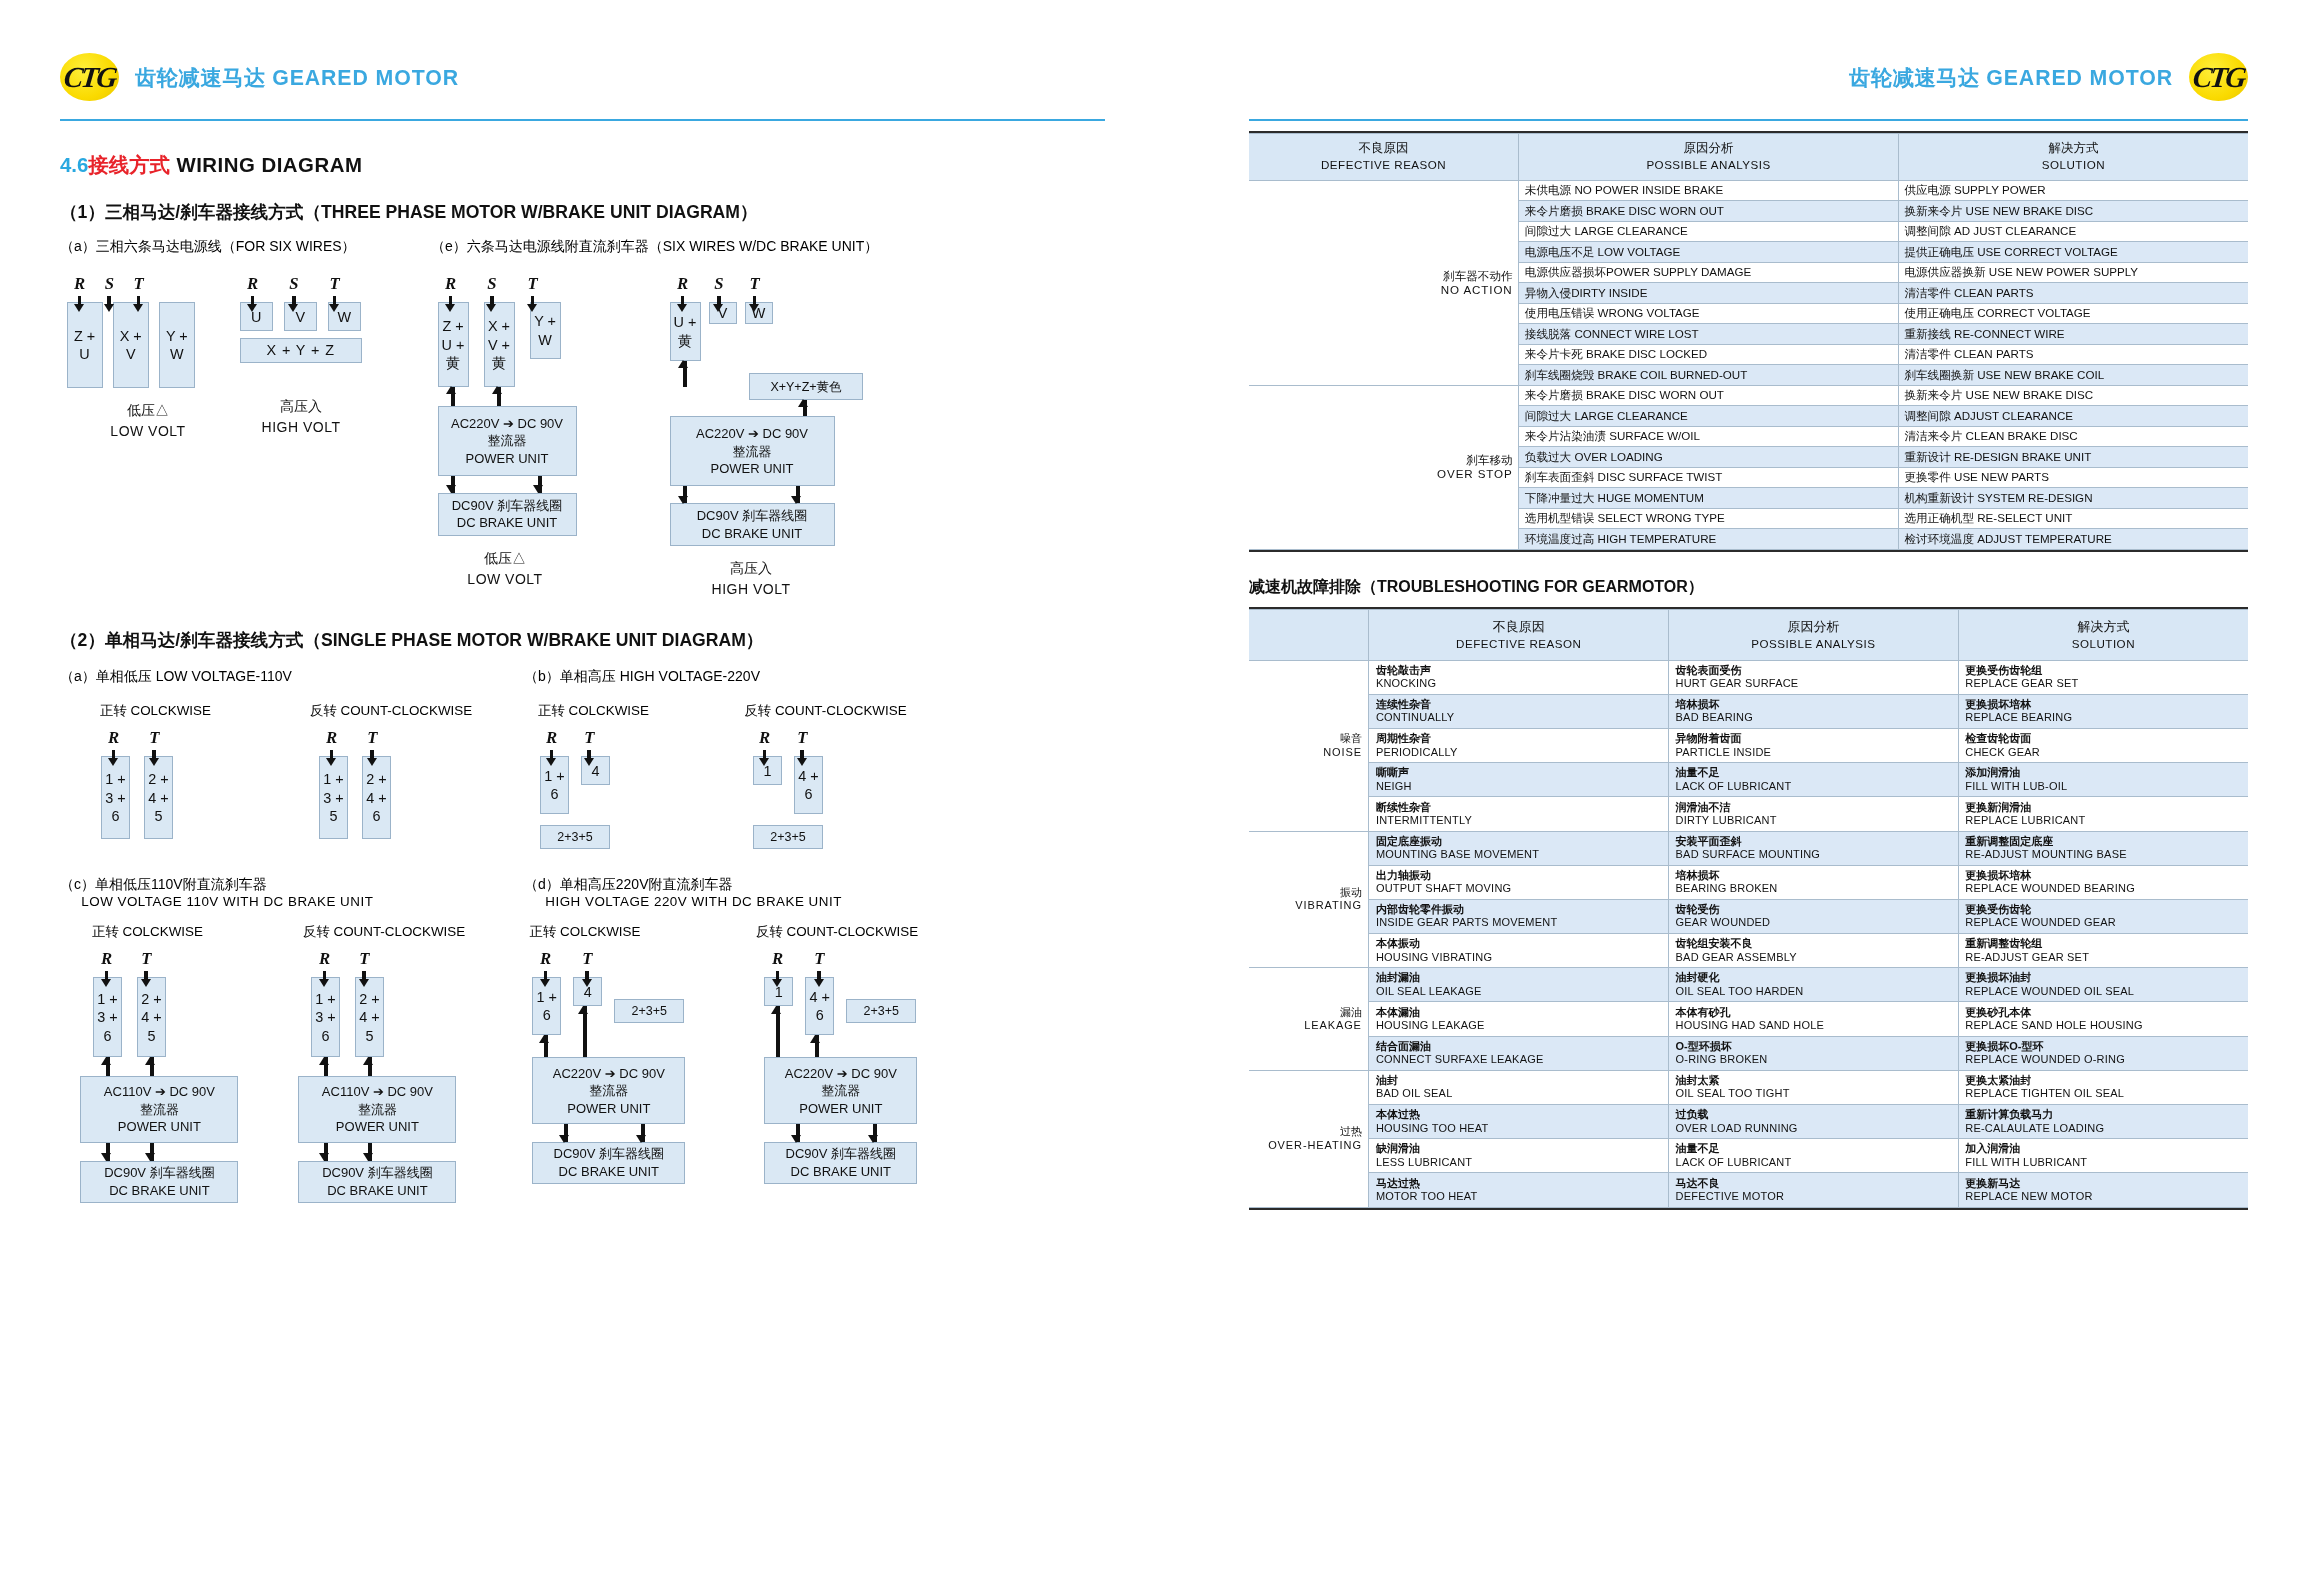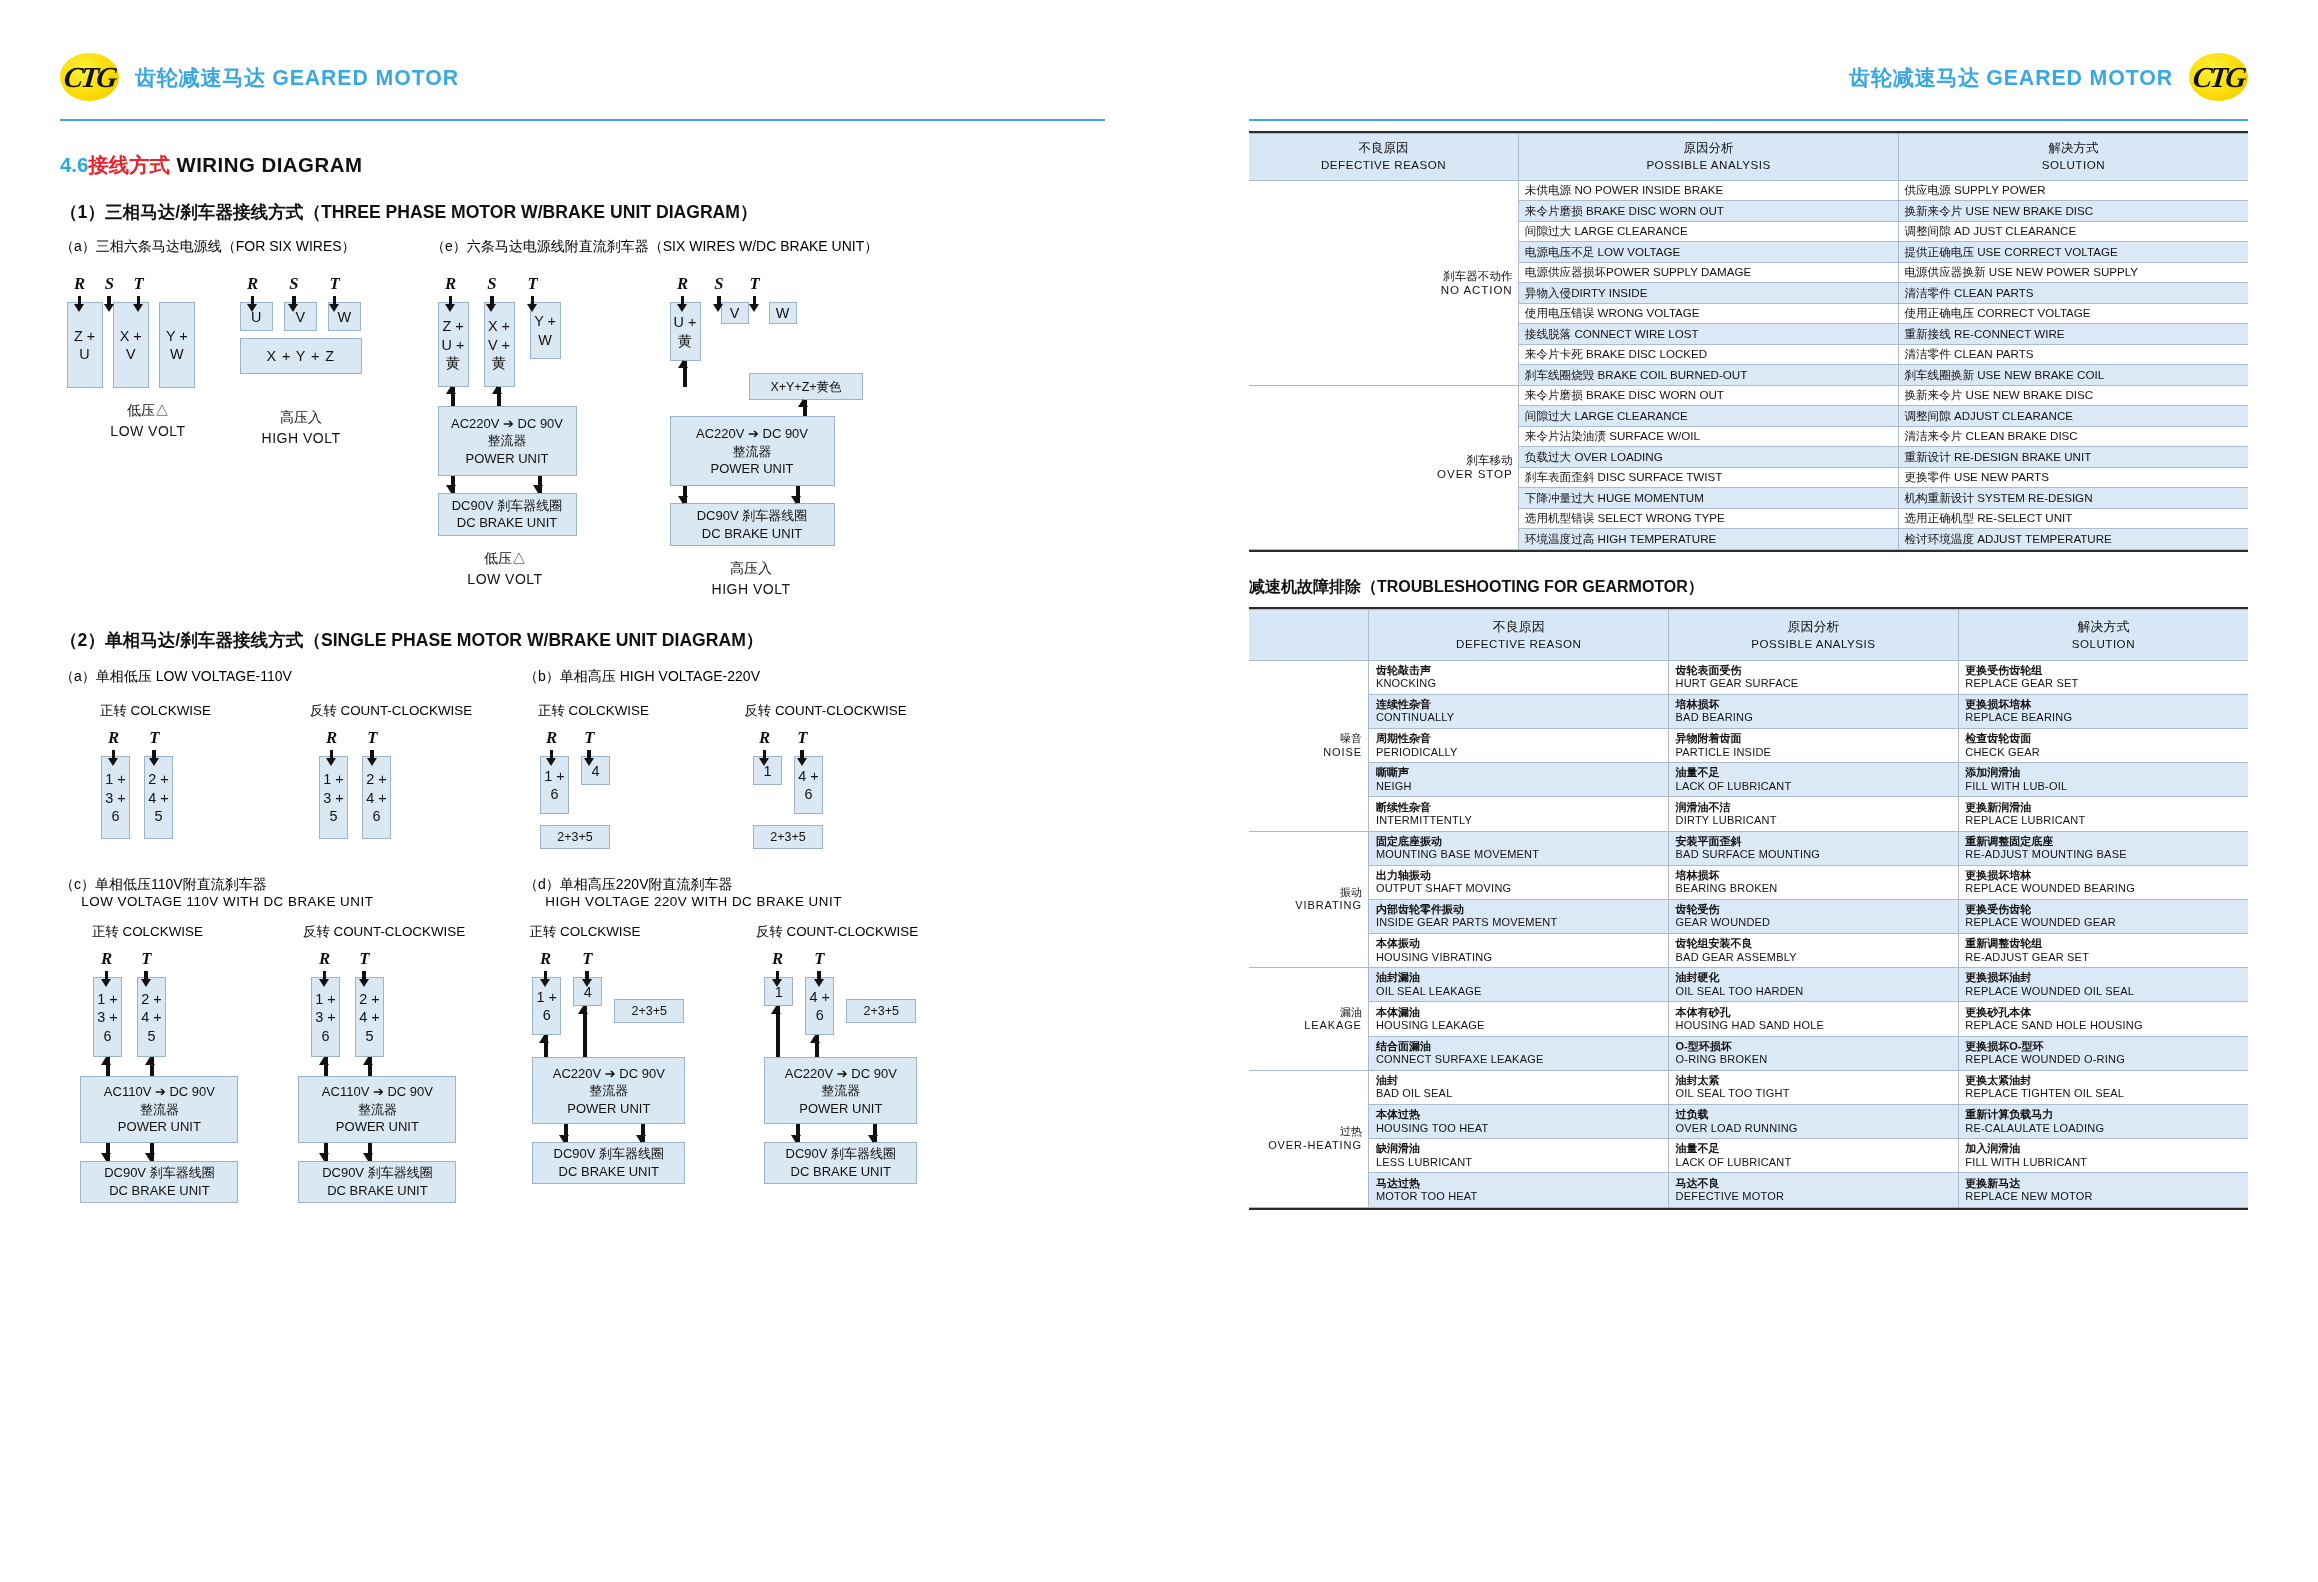--- a/index.html
+++ b/index.html
@@ -212,21 +212,21 @@
               <div class="phase-unit">
                   <span class="phase-lbl">T</span>
                   <span class="arrow-dn"></span>
                 </div>
             </div>
             <div style="display:flex;gap:11px;margin-top:6.5px;padding-left:3.7px;">
               <div class="term" style="width:33px;height:29px;">U</div>
               <div class="term" style="width:33px;height:29px;">V</div>
               <div class="term" style="width:33px;height:29px;">W</div>
             </div>
-            <div class="term wide" style="width:122px;height:36px;margin-top:6.5px;margin-left:3.7px;">X + Y + Z</div>
+            <div class="term wide" style="width:122px;height:25px;margin-top:6.5px;margin-left:3.7px;">X + Y + Z</div>
             <div class="volt-cap" style="margin-top:33px;width:130px;">
               <div>高压入</div>
               <div class="e">HIGH VOLT</div>
             </div>
           </div>
         </div>
       </div>
 
       <div class="dcol" style="width:547px;">
         <div style="font-size:14px;white-space:nowrap;">（e）六条马达电源线附直流刹车器（SIX WIRES W/DC BRAKE UNIT）</div>
@@ -284,21 +284,21 @@
                 </div>
               <div class="phase-unit">
                   <span class="phase-lbl">S</span>
                   <span class="arrow-dn"></span>
                 </div>
               <div class="phase-unit">
                   <span class="phase-lbl">T</span>
                   <span class="arrow-dn"></span>
                 </div>
             </div>
-            <div style="display:flex;gap:20px;margin-top:6.5px;padding-left:6.5px;align-items:flex-start;">
+            <div style="display:flex;gap:8px;margin-top:6.5px;padding-left:6.5px;align-items:flex-start;">
               <div class="term" style="width:31px;height:59px;">U + 黄</div>
               <div class="term" style="width:28px;height:21.3px;">V</div>
               <div class="term" style="width:28px;height:21.3px;">W</div>
             </div>
             <div style="position:relative;height:26px;">
               <div class="conn-up" style="position:absolute;left:20.4px;top:0;height:26px;"></div>
             </div>
             <div class="term wide" style="width:114px;height:27px;margin-left:86px;margin-top:-14px;font-size:12.5px;letter-spacing:0;">X+Y+Z+黄色</div>
             <div style="position:relative;height:16px;">
               <div class="conn-up" style="position:absolute;left:140px;top:0;height:16px;"></div>

